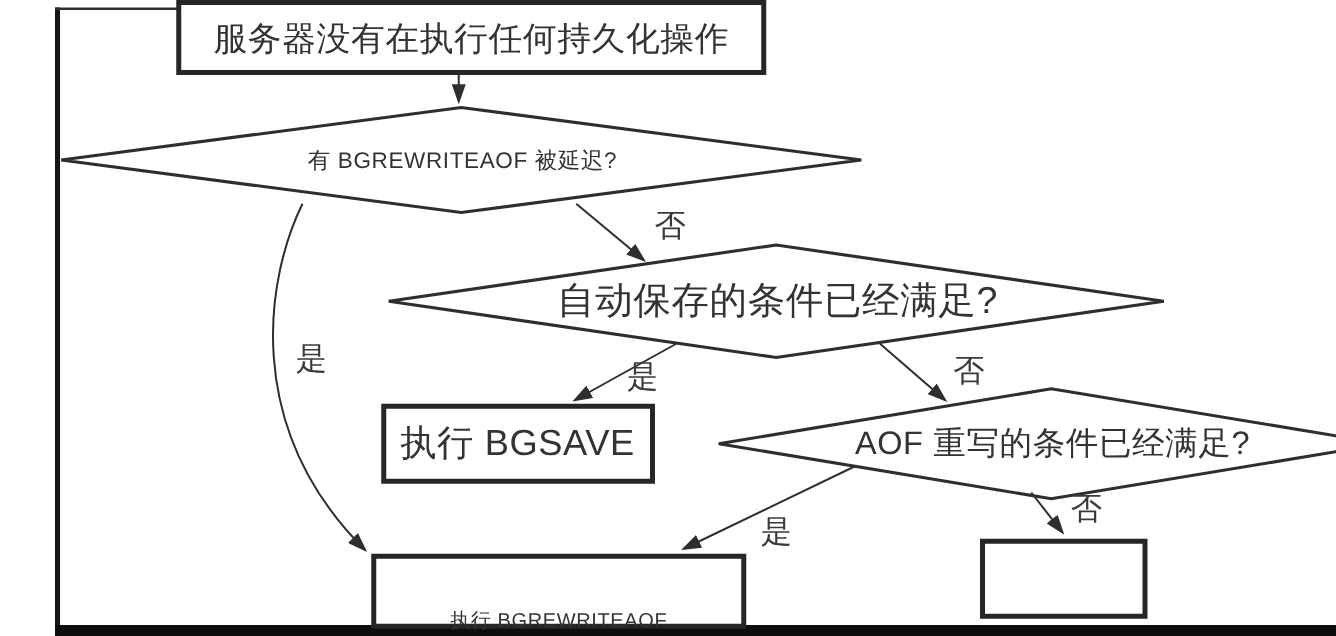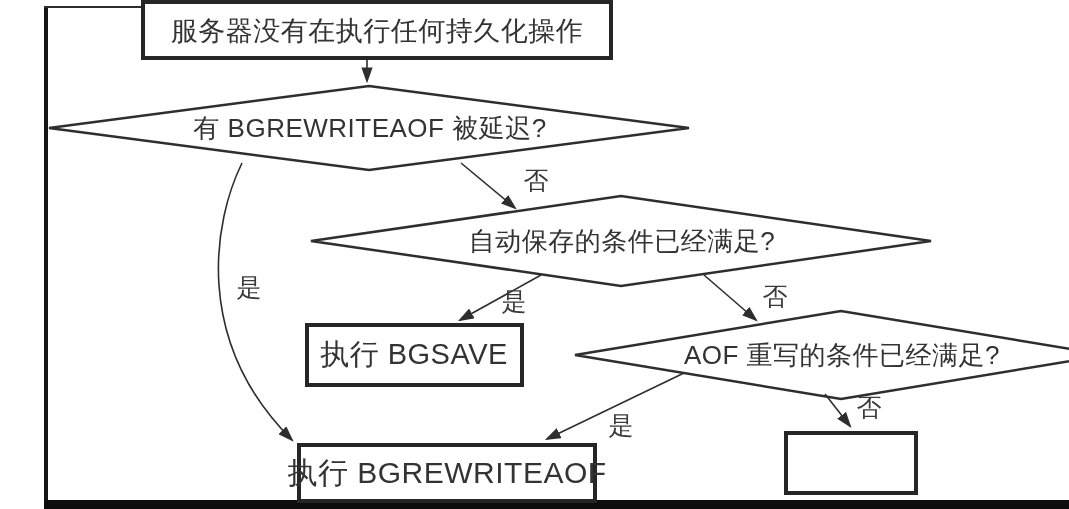--- a/index.html
+++ b/index.html
@@ -69,29 +69,29 @@
 
     <line x1="660" y1="275" x2="712" y2="320" stroke="#2e2e2e" stroke-width="1.6" marker-end="url(#arrow)"></line>
 
     <line x1="640" y1="373" x2="503" y2="439" stroke="#2e2e2e" stroke-width="1.6" marker-end="url(#arrow)"></line>
 
     <line x1="781" y1="394" x2="806" y2="426" stroke="#2e2e2e" stroke-width="1.6" marker-end="url(#arrow)"></line>
   </svg>
 
   <div class="node-label" style="left:333px;top:31px;font-size:27px;">服务器没有在执行任何持久化操作</div>
 
-  <div class="node-label" style="left:326px;top:128px;font-size:26px;">有 BGREWRITEAOF 被延迟?</div>
+  <div class="node-label" style="left:326px;top:128px;font-size:18px;">有 BGREWRITEAOF 被延迟?</div>
 
-  <div class="node-label" style="left:578px;top:241px;font-size:26px;">自动保存的条件已经满足?</div>
+  <div class="node-label" style="left:578px;top:241px;font-size:30px;">自动保存的条件已经满足?</div>
 
   <div class="node-label" style="left:370px;top:355px;font-size:29px;">执行 BGSAVE</div>
 
   <div class="node-label" style="left:798px;top:355px;font-size:26px;">AOF 重写的条件已经满足?</div>
 
-  <div class="node-label" style="left:403px;top:473px;font-size:30px;">执行 BGREWRITEAOF</div>
+  <div class="node-label" style="left:403px;top:497px;font-size:16px;">执行 BGREWRITEAOF</div>
 
 
   <div class="edge-label" style="left:492px;top:180px;">否</div>
 
   <div class="edge-label" style="left:205px;top:287px;">是</div>
 
   <div class="edge-label" style="left:470px;top:301px;">是</div>
 
   <div class="edge-label" style="left:731px;top:296px;">否</div>
 

